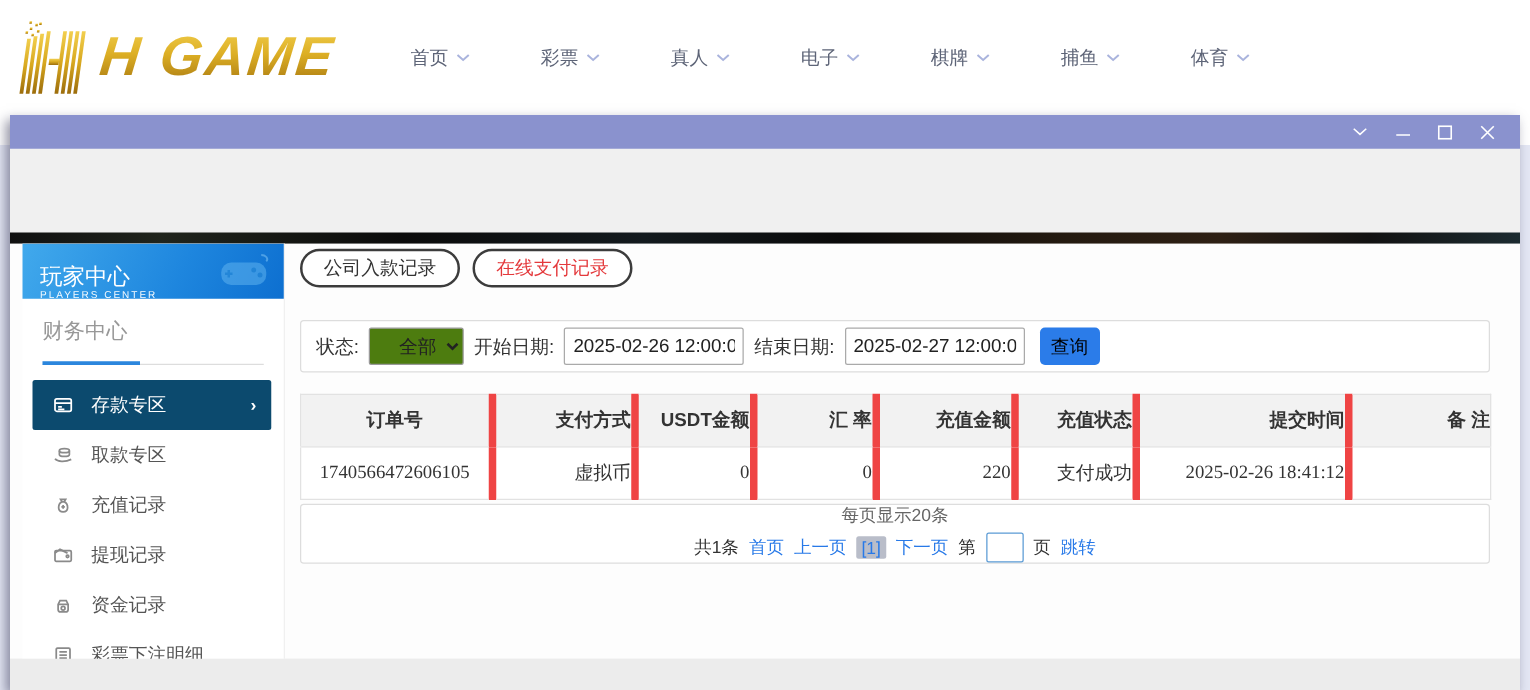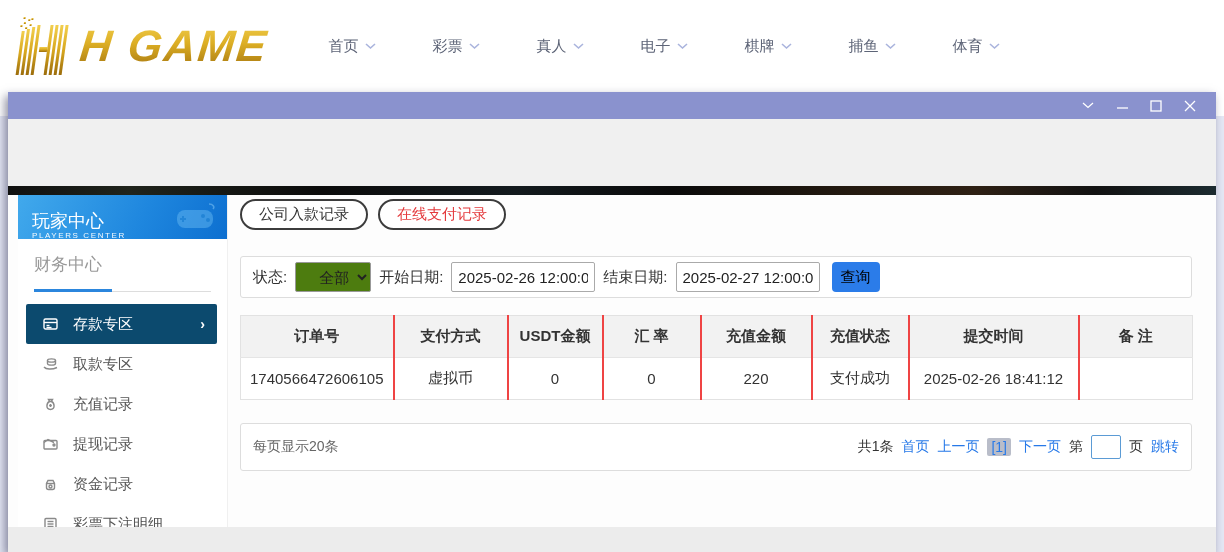--- a/index.html
+++ b/index.html
@@ -64,26 +64,26 @@
     font-size:15px; padding-left:19px; color:#222; background:#4d7c0f; }
   .filter-box input { height:30px; width:144px; border:1px solid #aaa; border-radius:2px;
     font-size:15px; padding:0 6px; color:#222; }
   .btn-primary { height:30px; width:48px; margin-left:4px; background:#2b7ce9; color:#000000;
     border:none; border-radius:4px; font-size:15px; cursor:pointer; }
 
   table.records { position:absolute; left:232px; top:120px; width:952px; border-collapse:collapse;
     table-layout:fixed; background:#fff; border:1px solid #e2e2e2; }
   table.records th { height:42px; background:#f2f2f2; font-weight:bold; color:#333; font-size:15px;
     border-bottom:1px solid #e5e5e5; }
-  table.records td { height:42px; text-align:center; color:#333; font-size:15px; }
-  table.records th + th, table.records td + td { border-left:2px solid #ef4444; }
-
-  .pagination { position:absolute; left:232px; top:228px; width:952px; height:48px;
+  table.records td { height:42px; text-align:center; color:#333; font-size:15px;font-family:Liberation Serif, serif; }
+  table.records th + th, table.records td + td { border-left:6px solid #ef4444;text-align:right; }
+
+  .pagination { position:absolute; left:232px; top:208px; width:952px; height:48px;
     border:1px solid #ddd; border-radius:3px; background:#fff;
-    display:flex; align-items:center; justify-content:space-between; padding:0 12px; font-size:14px; }
+    display:flex; align-items:center; justify-content:space-between; padding:0 12px; font-size:14px;flex-direction:column; }
   .per-page { color:#666; }
   .pager { display:flex; align-items:center; gap:8px; }
   .pager .plain { color:#333; }
   .pager .link { color:#2779e8; cursor:pointer; }
   .page-chip { background:#b9bdc9; color:#2779e8; padding:1px 4px; border-radius:2px; cursor:default; }
   .page-input { width:30px; height:24px; border:1px solid #5b9bd5; border-radius:2px; }
 </style>
 </head>
 <body>
 

